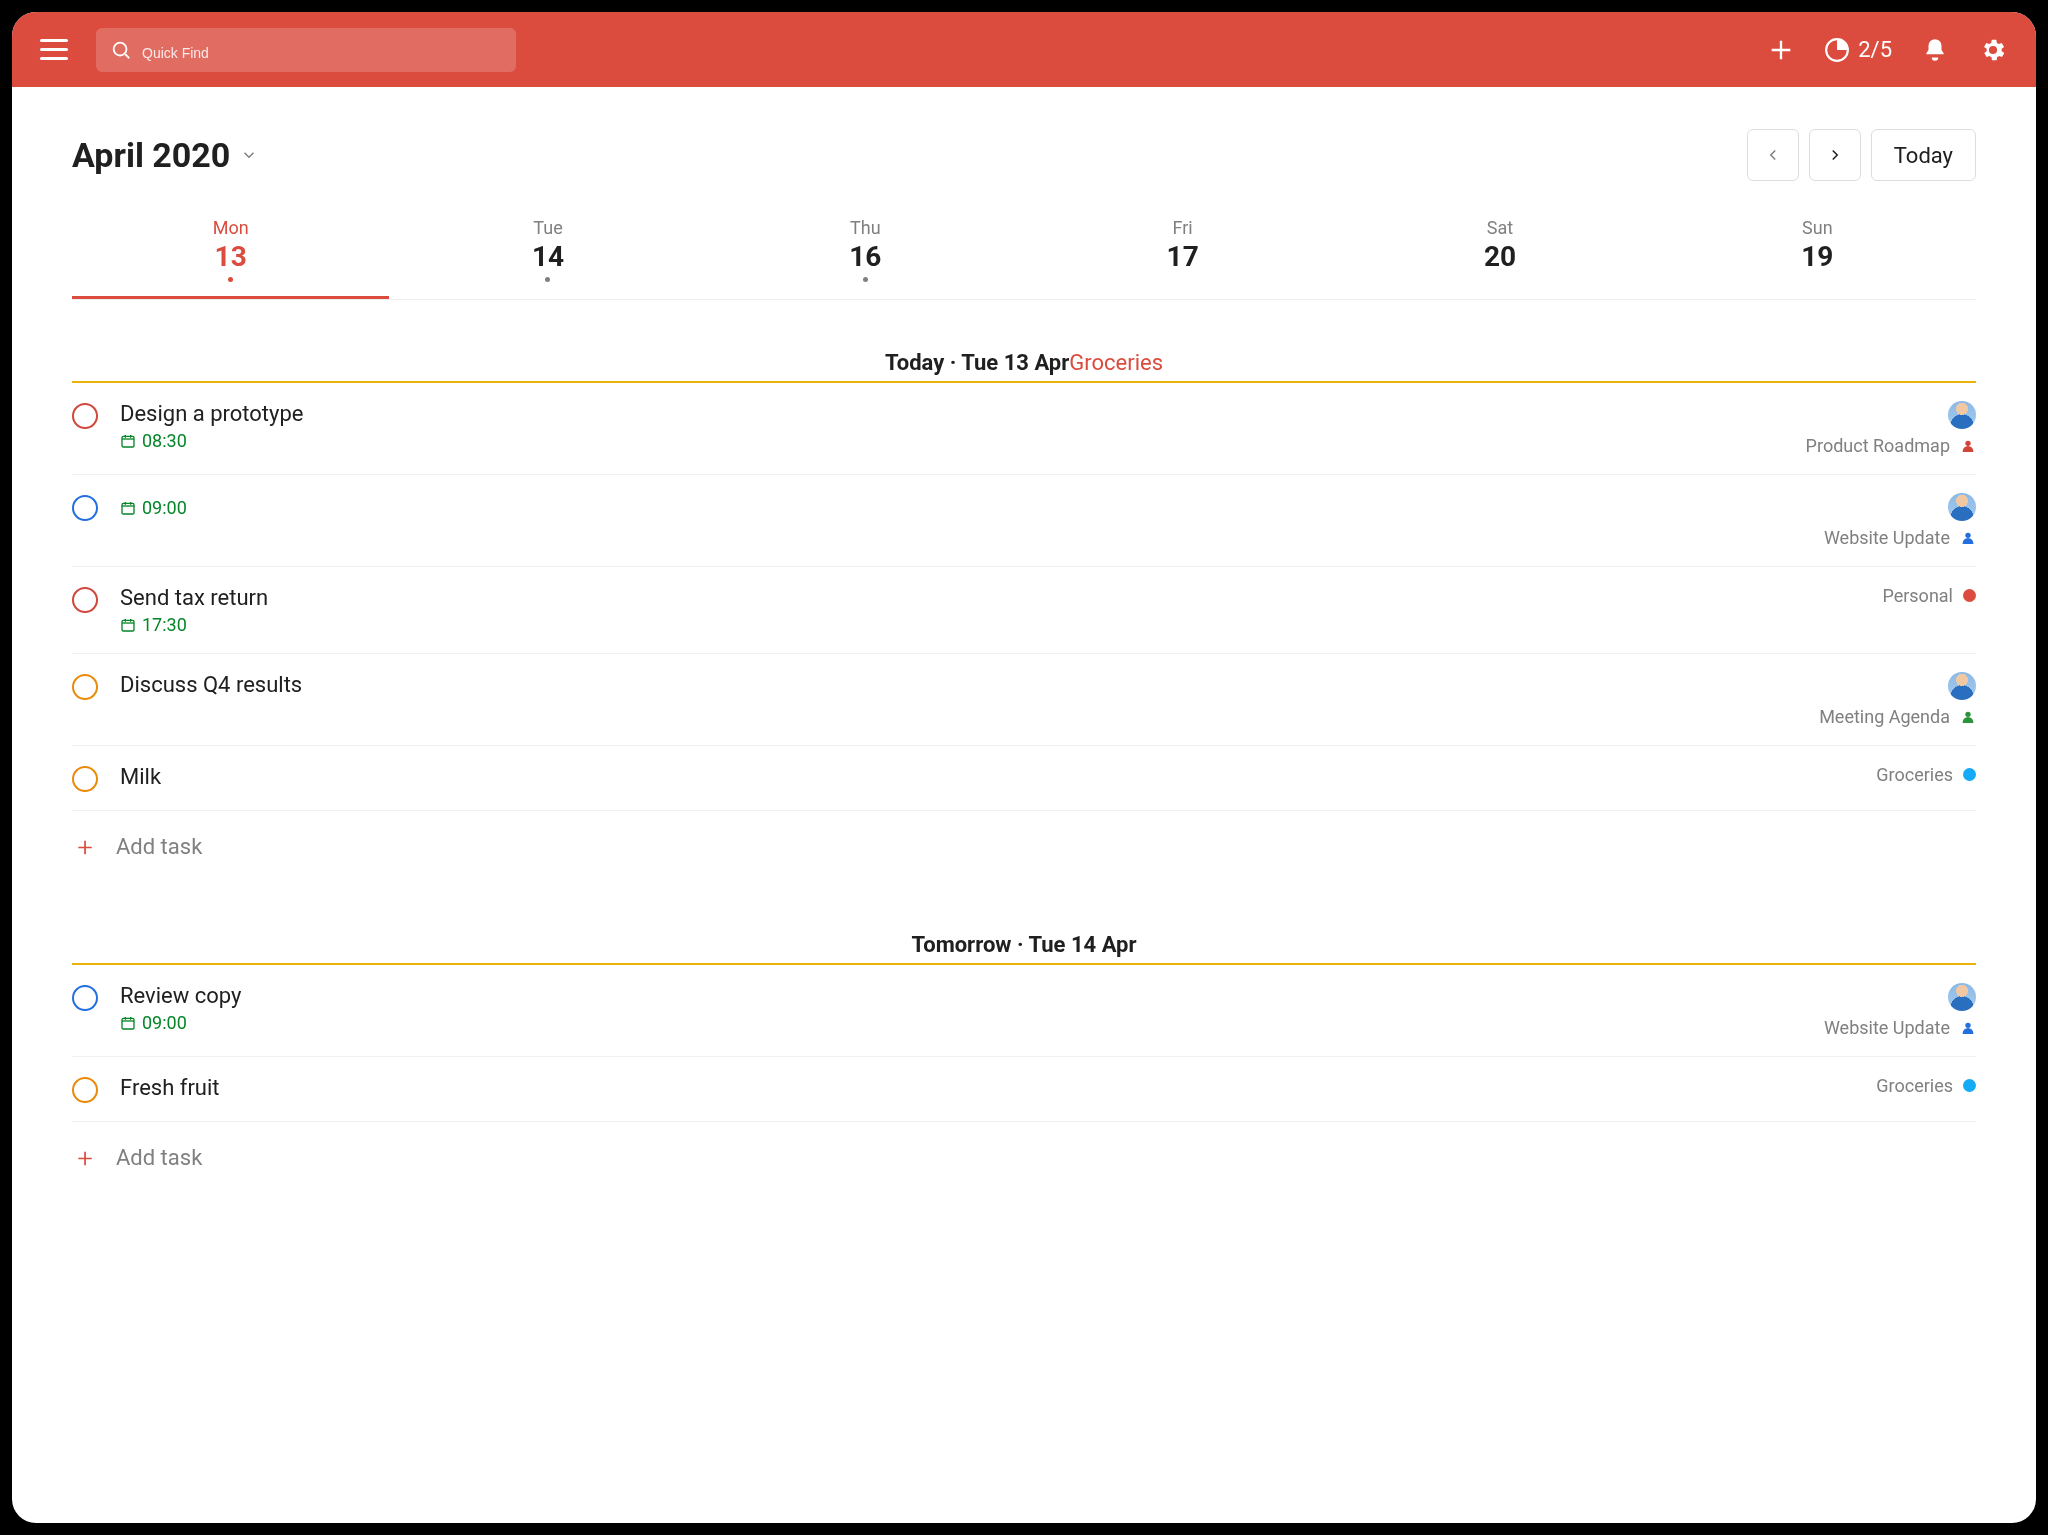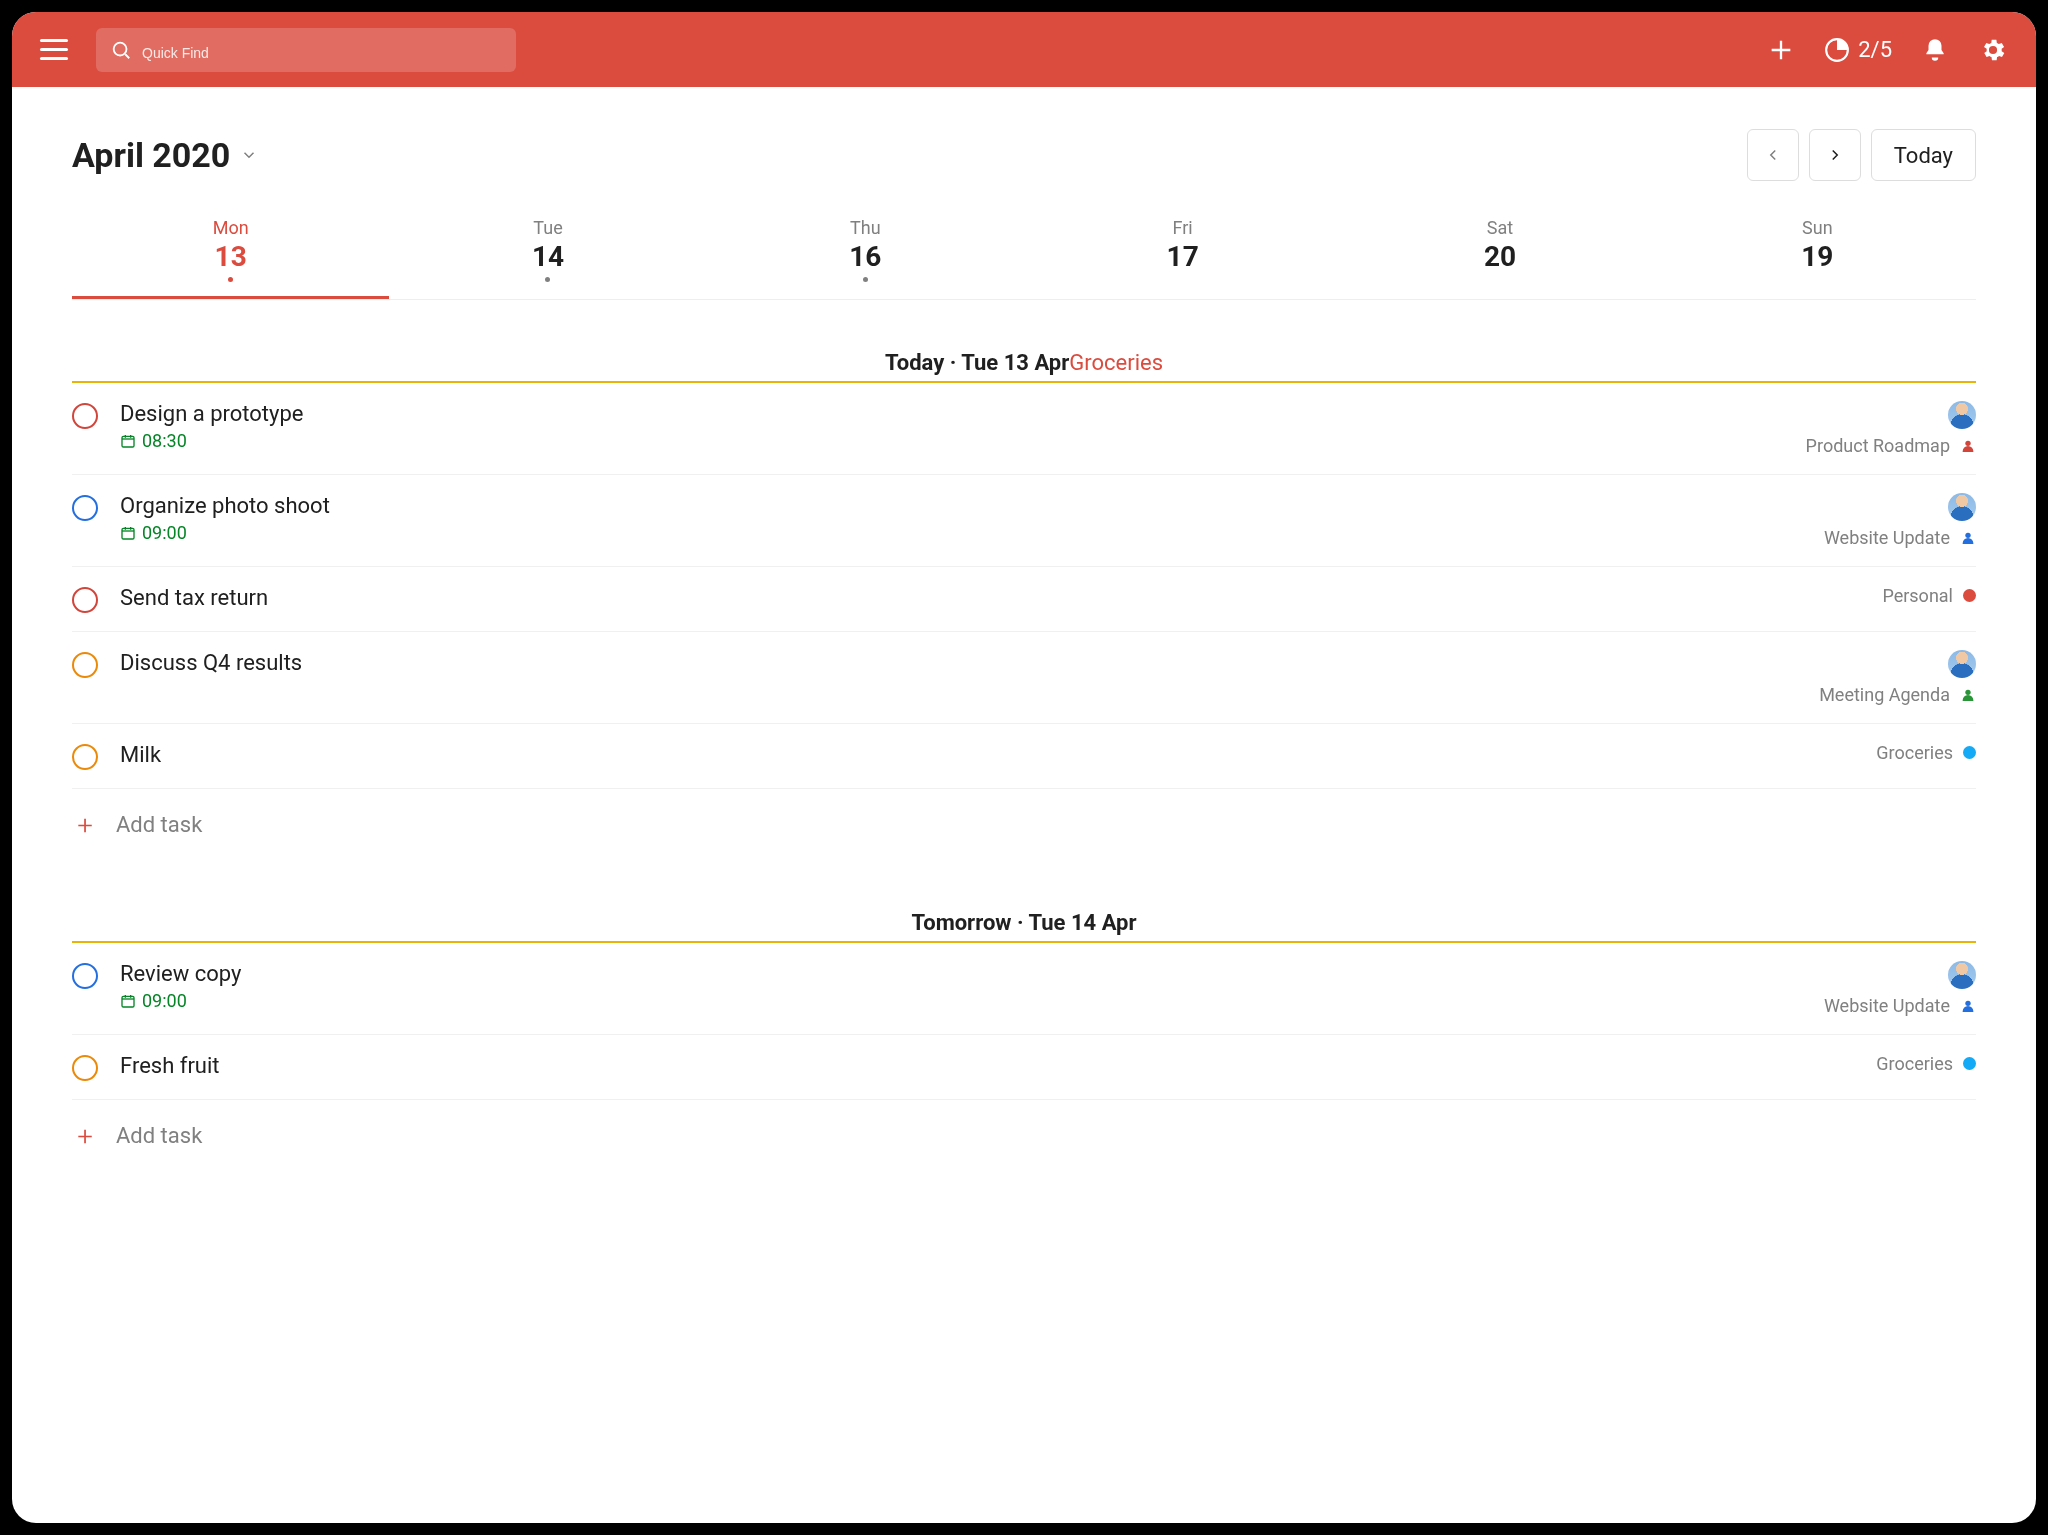--- a/index.html
+++ b/index.html
@@ -186,21 +186,20 @@
           <svg class="picon" viewBox="0 0 24 24" fill="#d1453b">
                   <circle cx="12" cy="8" r="4"></circle>
                   <path d="M4 21v-1a8 8 0 0 1 16 0v1z"></path>
                 </svg>
         </div>
       </div>
     </div>
           <div class="task">
       <div class="checkbox p2"></div>
       <div class="task-body">
-        <div class="task-title">Organize photo shoot</div>
         <div class="task-time">
                 <svg viewBox="0 0 24 24" fill="none" stroke="#058527" stroke-width="2">
                   <rect x="3" y="5" width="18" height="16" rx="2"></rect>
                   <line x1="3" y1="9" x2="21" y2="9"></line>
                   <line x1="8" y1="3" x2="8" y2="7"></line>
                   <line x1="16" y1="3" x2="16" y2="7"></line>
                 </svg>
                 <span>09:00</span>
               </div>
       </div>
@@ -212,20 +211,29 @@
                   <circle cx="12" cy="8" r="4"></circle>
                   <path d="M4 21v-1a8 8 0 0 1 16 0v1z"></path>
                 </svg>
         </div>
       </div>
     </div>
           <div class="task">
       <div class="checkbox p1"></div>
       <div class="task-body">
         <div class="task-title">Send tax return</div>
+        <div class="task-time">
+                <svg viewBox="0 0 24 24" fill="none" stroke="#058527" stroke-width="2">
+                  <rect x="3" y="5" width="18" height="16" rx="2"></rect>
+                  <line x1="3" y1="9" x2="21" y2="9"></line>
+                  <line x1="8" y1="3" x2="8" y2="7"></line>
+                  <line x1="16" y1="3" x2="16" y2="7"></line>
+                </svg>
+                <span>17:30</span>
+              </div>
       </div>
       <div class="task-meta">
 
         <div class="project">
           <span>Personal</span>
           <span class="pdot" style="background:#db4c3f"></span>
         </div>
       </div>
     </div>
           <div class="task">

